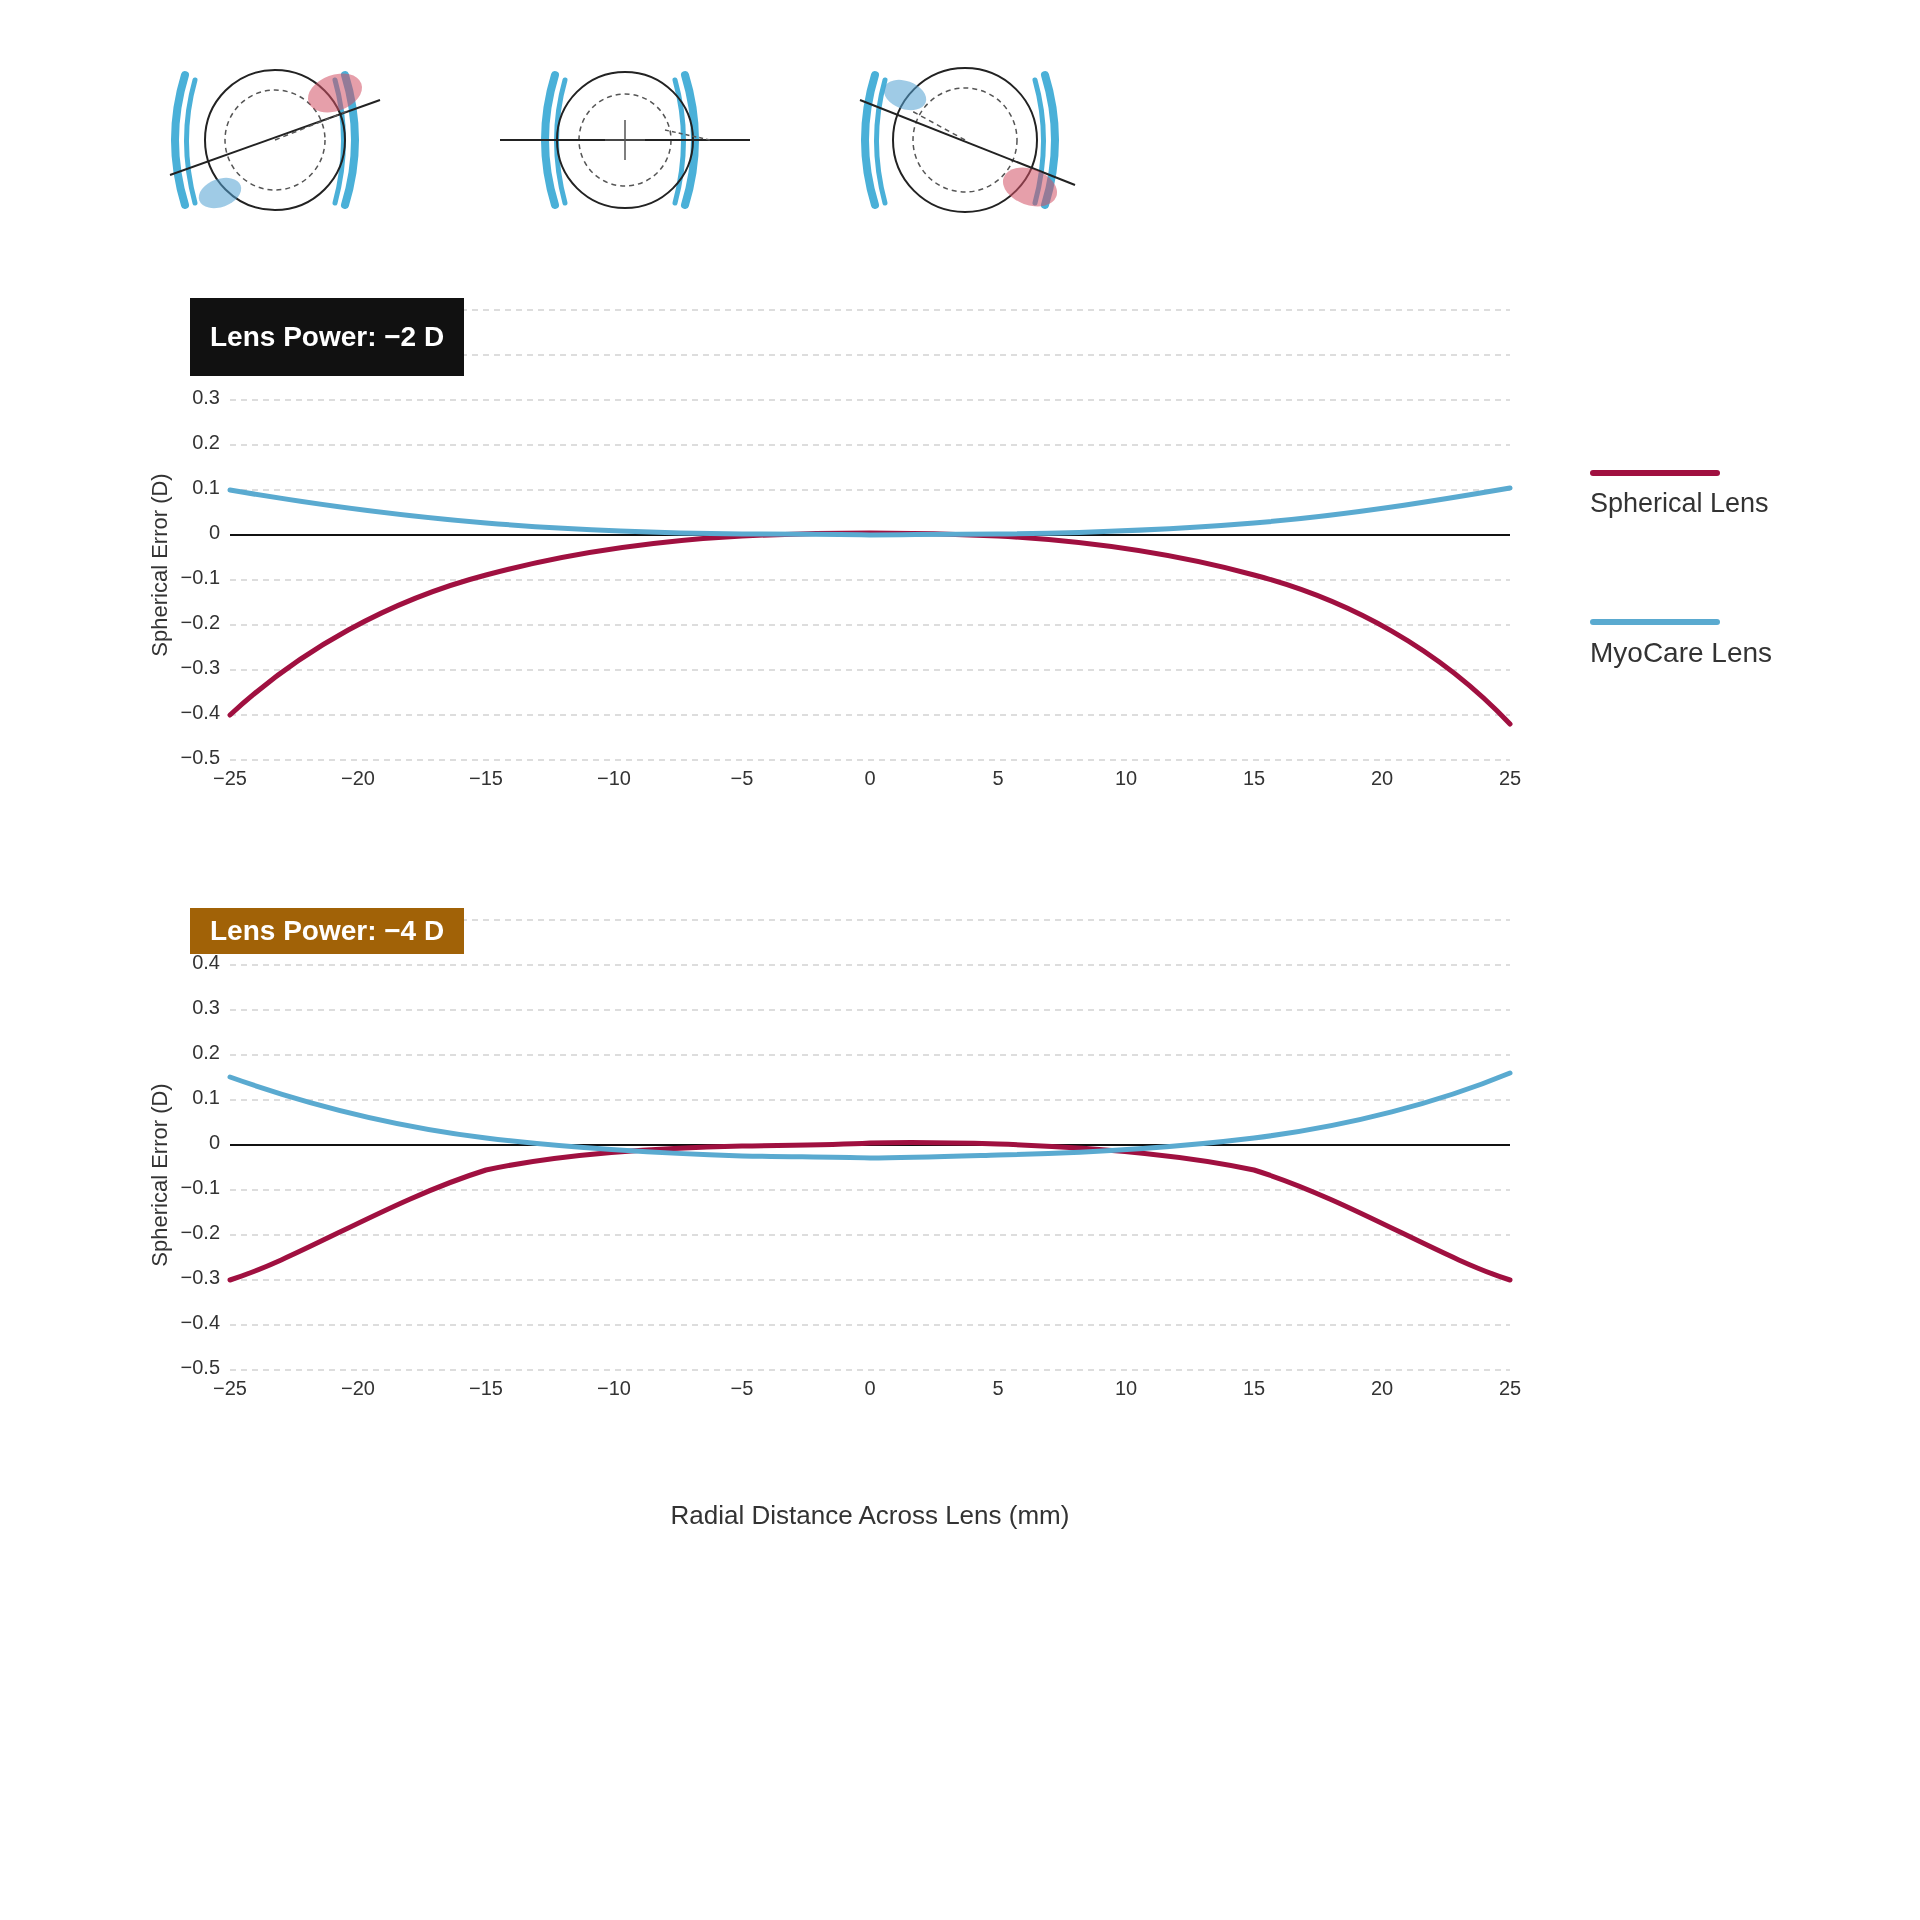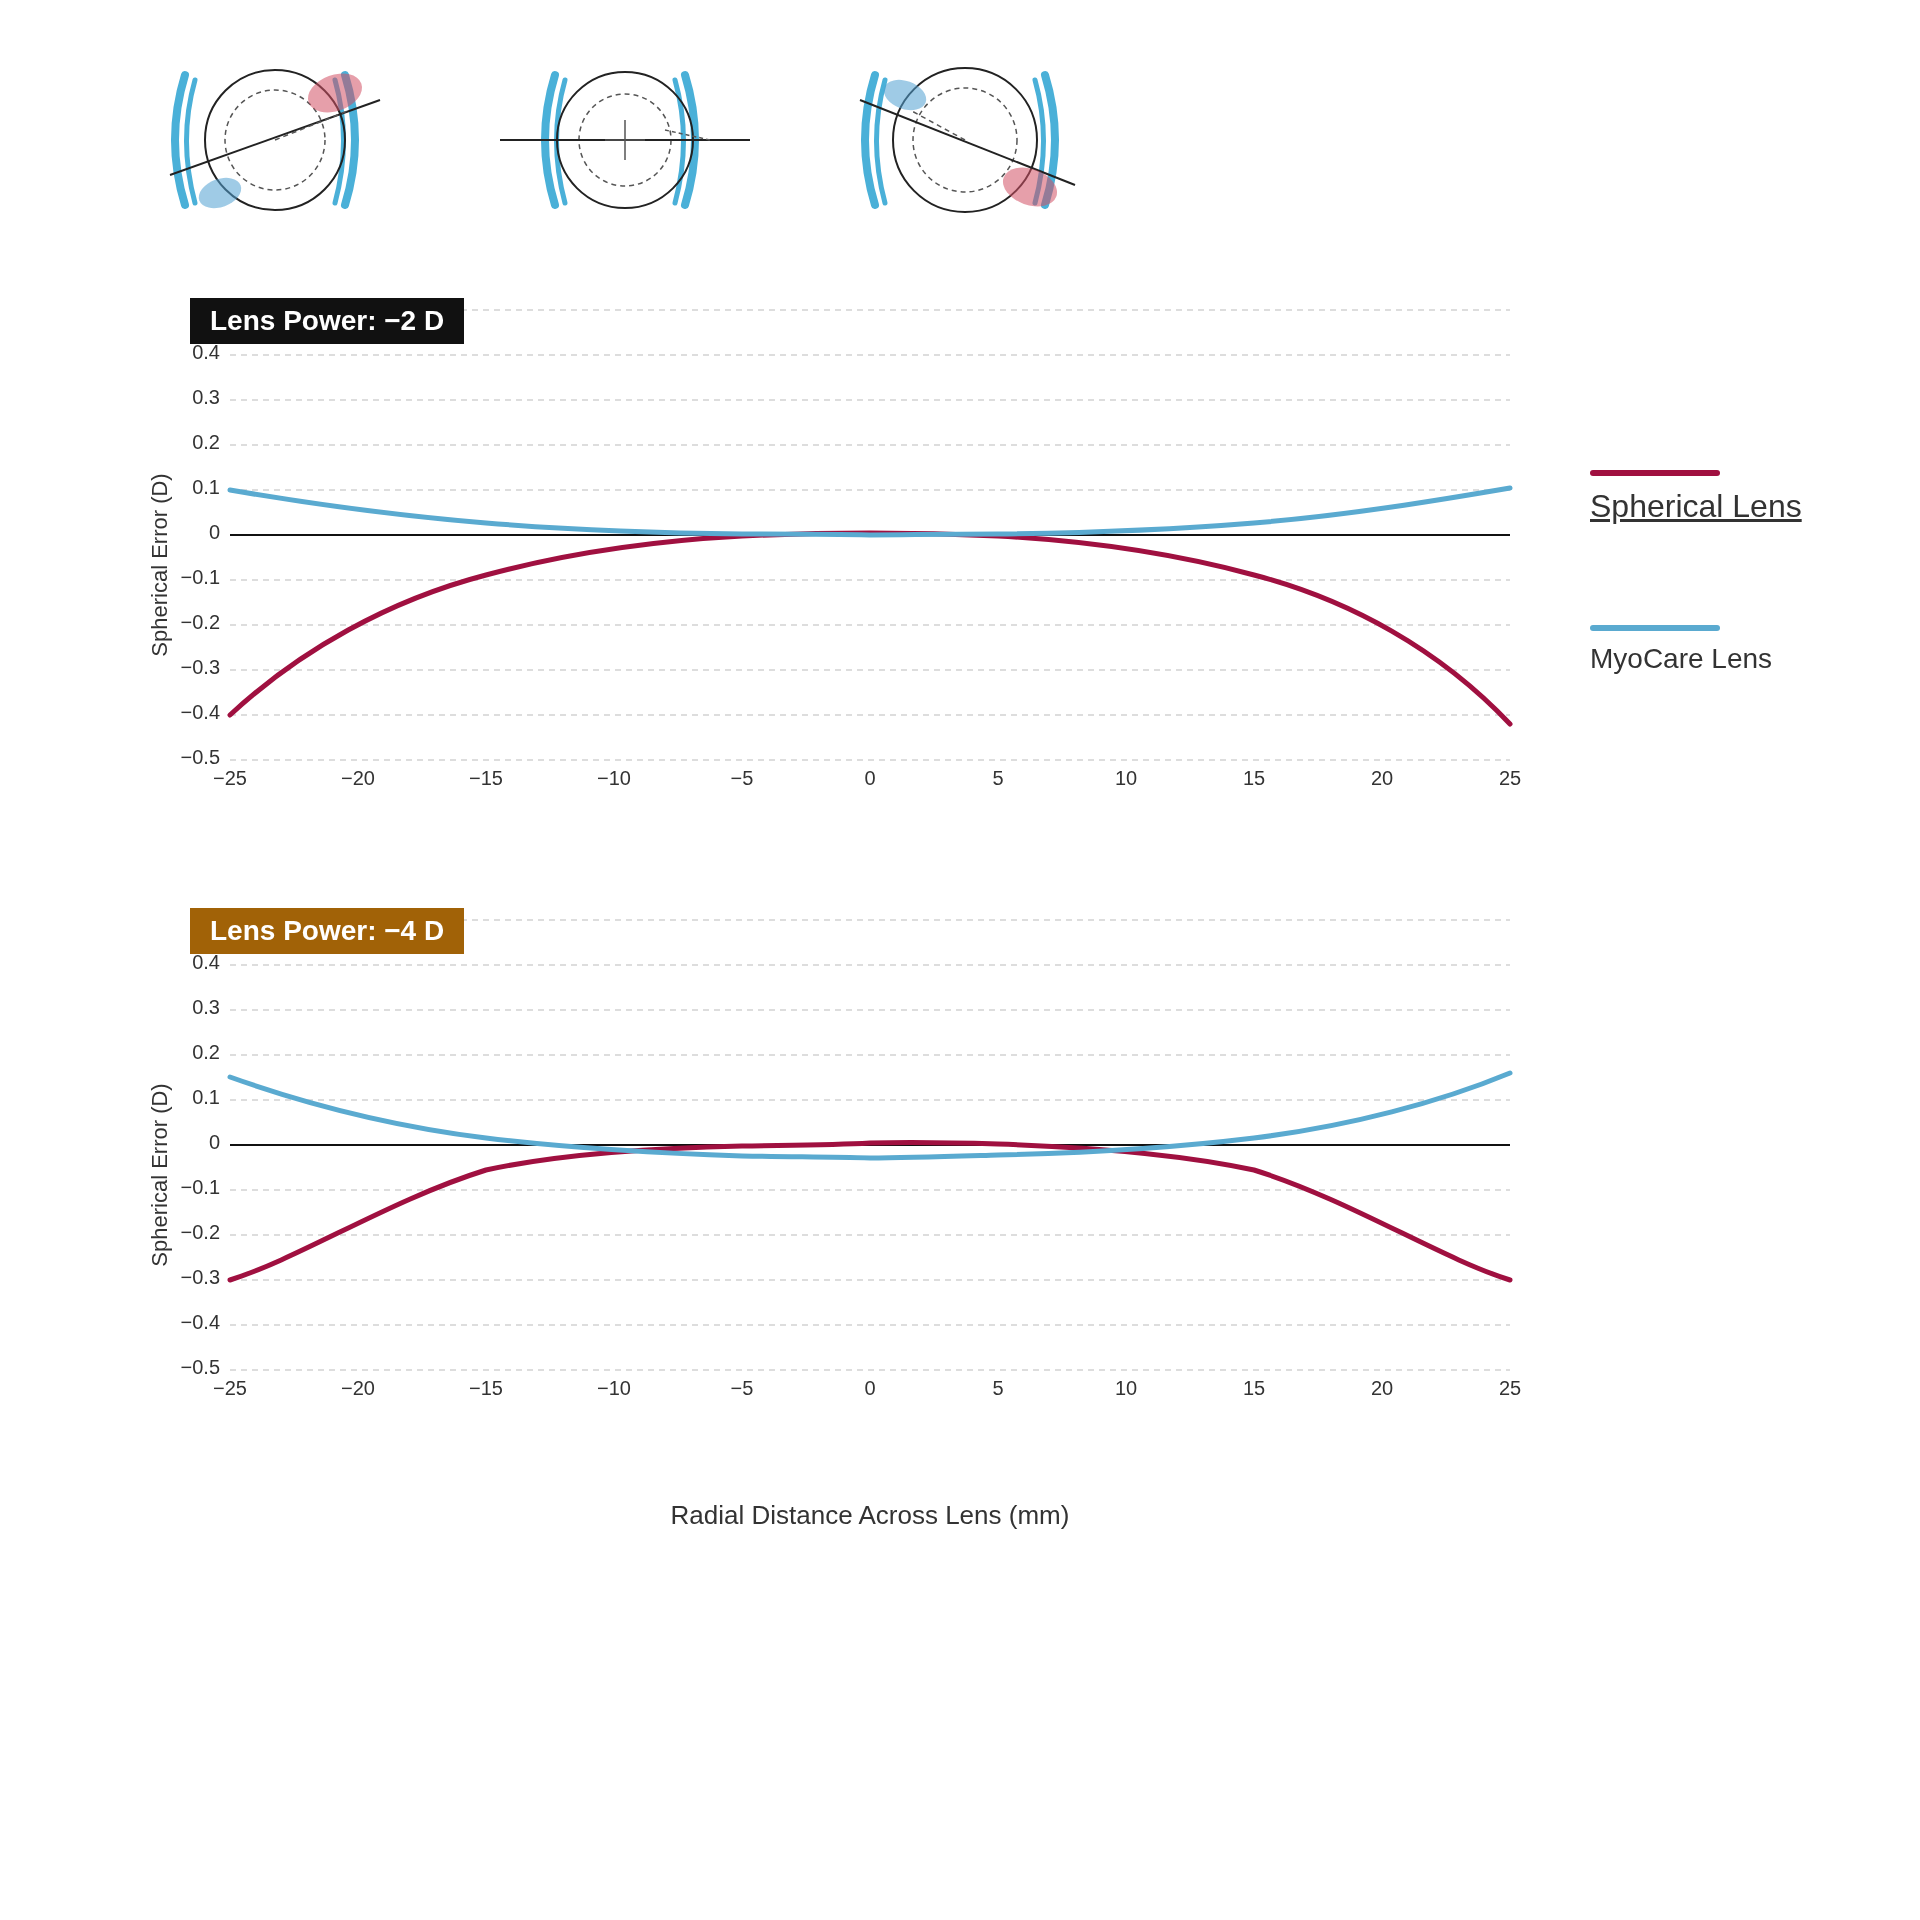--- a/index.html
+++ b/index.html
@@ -182,21 +182,21 @@
         <line x1="155" y1="95" x2="100" y2="65" stroke="#555" stroke-width="1.5" stroke-dasharray="5,4"></line>
       </svg>
     </div>
   </div>
 
   <div class="charts-and-legend">
     <div class="charts-column">
 
       <div class="chart-container" style="position:relative; width:1500px; height:590px;">
 
-        <div class="lens-power-label" style="position:absolute; top:28px; left:130px; background:#111; color:#fff; font-size:28px; font-weight:bold; padding:7px 20px; z-index:10;">Lens Power: −2 D</div>
+        <div class="lens-power-label" style="position:absolute; top:28px; left:130px; background:#111; color:#fff; font-size:28px; font-weight:bold; padding:23px 20px; z-index:10;">Lens Power: −2 D</div>
 
         <div style="position:absolute; left:8px; top:50%; transform:translateY(-50%) rotate(-90deg); transform-origin:center; font-size:22px; color:#333; white-space:nowrap;">
           <span>Spherical Error (D)</span>
         </div>
 
         <svg width="1380" height="540" style="position:absolute; left:110px; top:10px;">
 
           <line x1="60" y1="30" x2="1340" y2="30" stroke="#bbb" stroke-width="1" stroke-dasharray="6,5"></line>
           <line x1="60" y1="75" x2="1340" y2="75" stroke="#bbb" stroke-width="1" stroke-dasharray="6,5"></line>
           <line x1="60" y1="120" x2="1340" y2="120" stroke="#bbb" stroke-width="1" stroke-dasharray="6,5"></line>
@@ -292,21 +292,21 @@
         </svg>
       </div>
 
       <div class="x-axis-label-bottom">Radial Distance Across Lens (mm)</div>
 
     </div>
 
     <div class="legend">
       <div class="legend-item">
         <div class="legend-line" style="background:#a01040; width:130px; height:6px; border-radius:3px; margin-bottom:12px;"></div>
-        <div class="legend-label" style="font-size:32px; color:#333;text-decoration:underline;">Spherical Lens</div>
+        <div class="legend-label" style="font-size:27px; color:#333;">Spherical Lens</div>
       </div>
       <div style="height:50px;"></div>
       <div class="legend-item">
         <div class="legend-line" style="background:#5aaad0; width:130px; height:6px; border-radius:3px; margin-bottom:12px;"></div>
         <div class="legend-label" style="font-size:28px; color:#333;">MyoCare Lens</div>
       </div>
     </div>
 
   </div>
 

